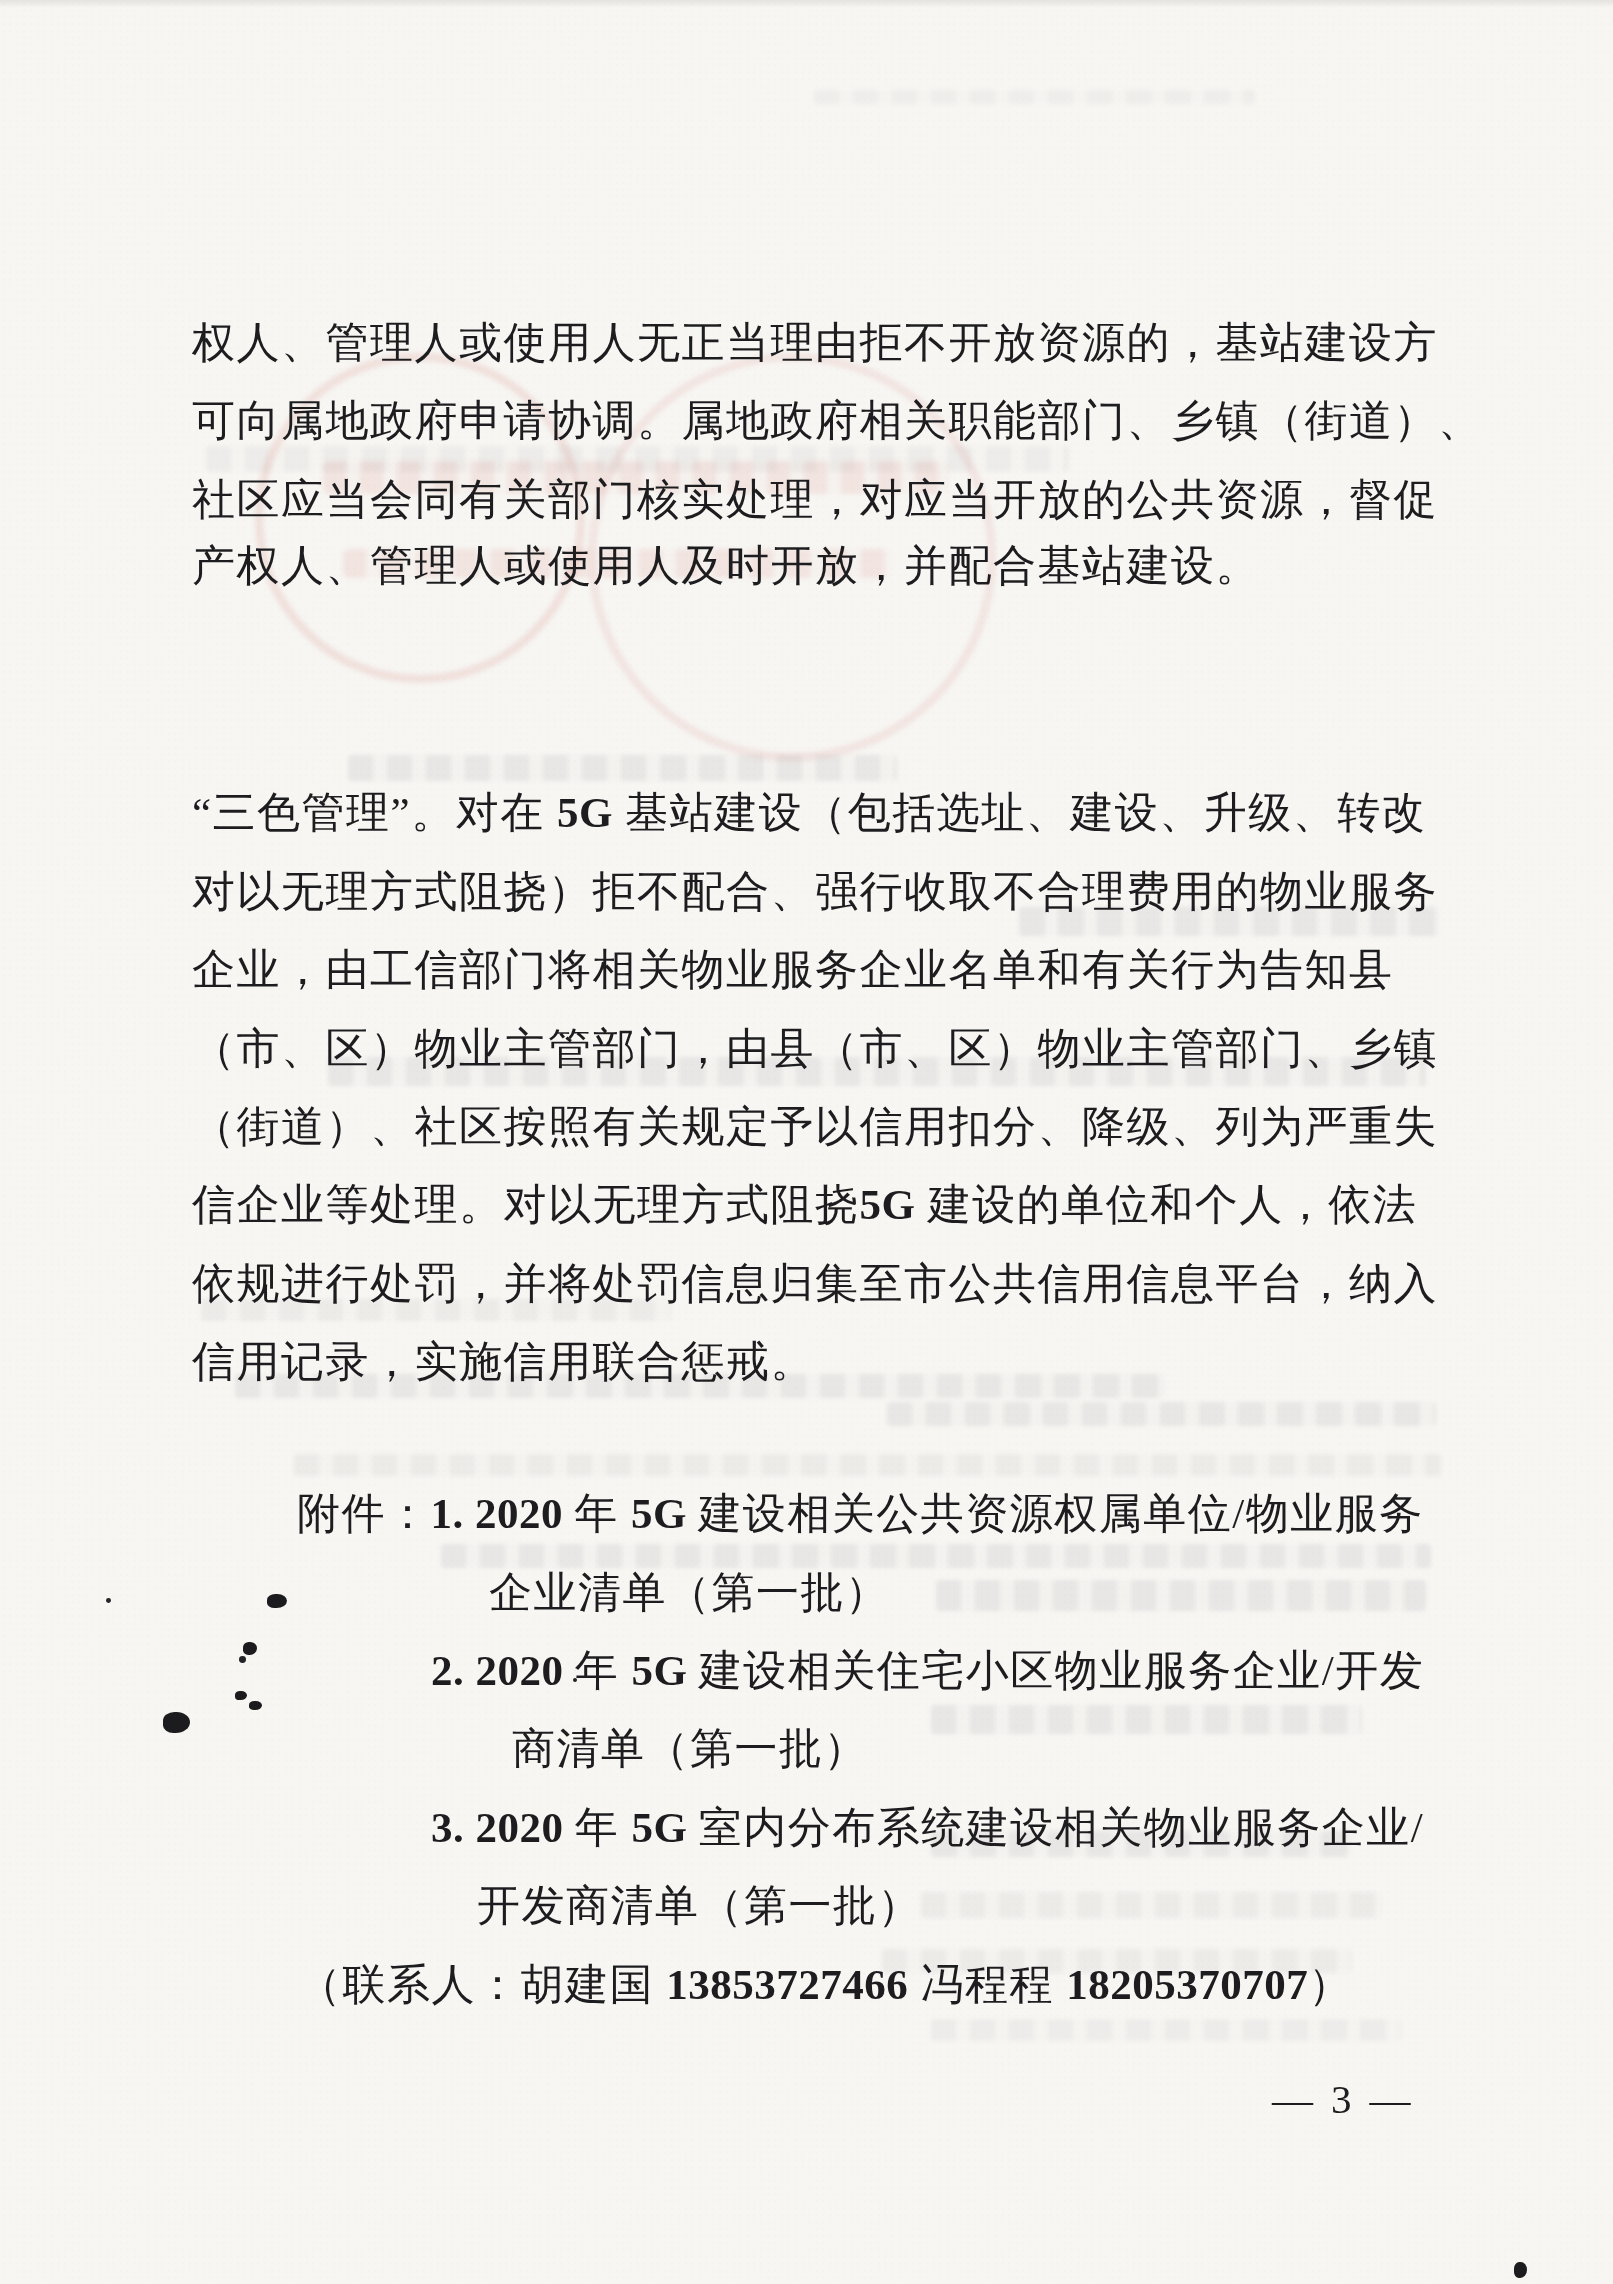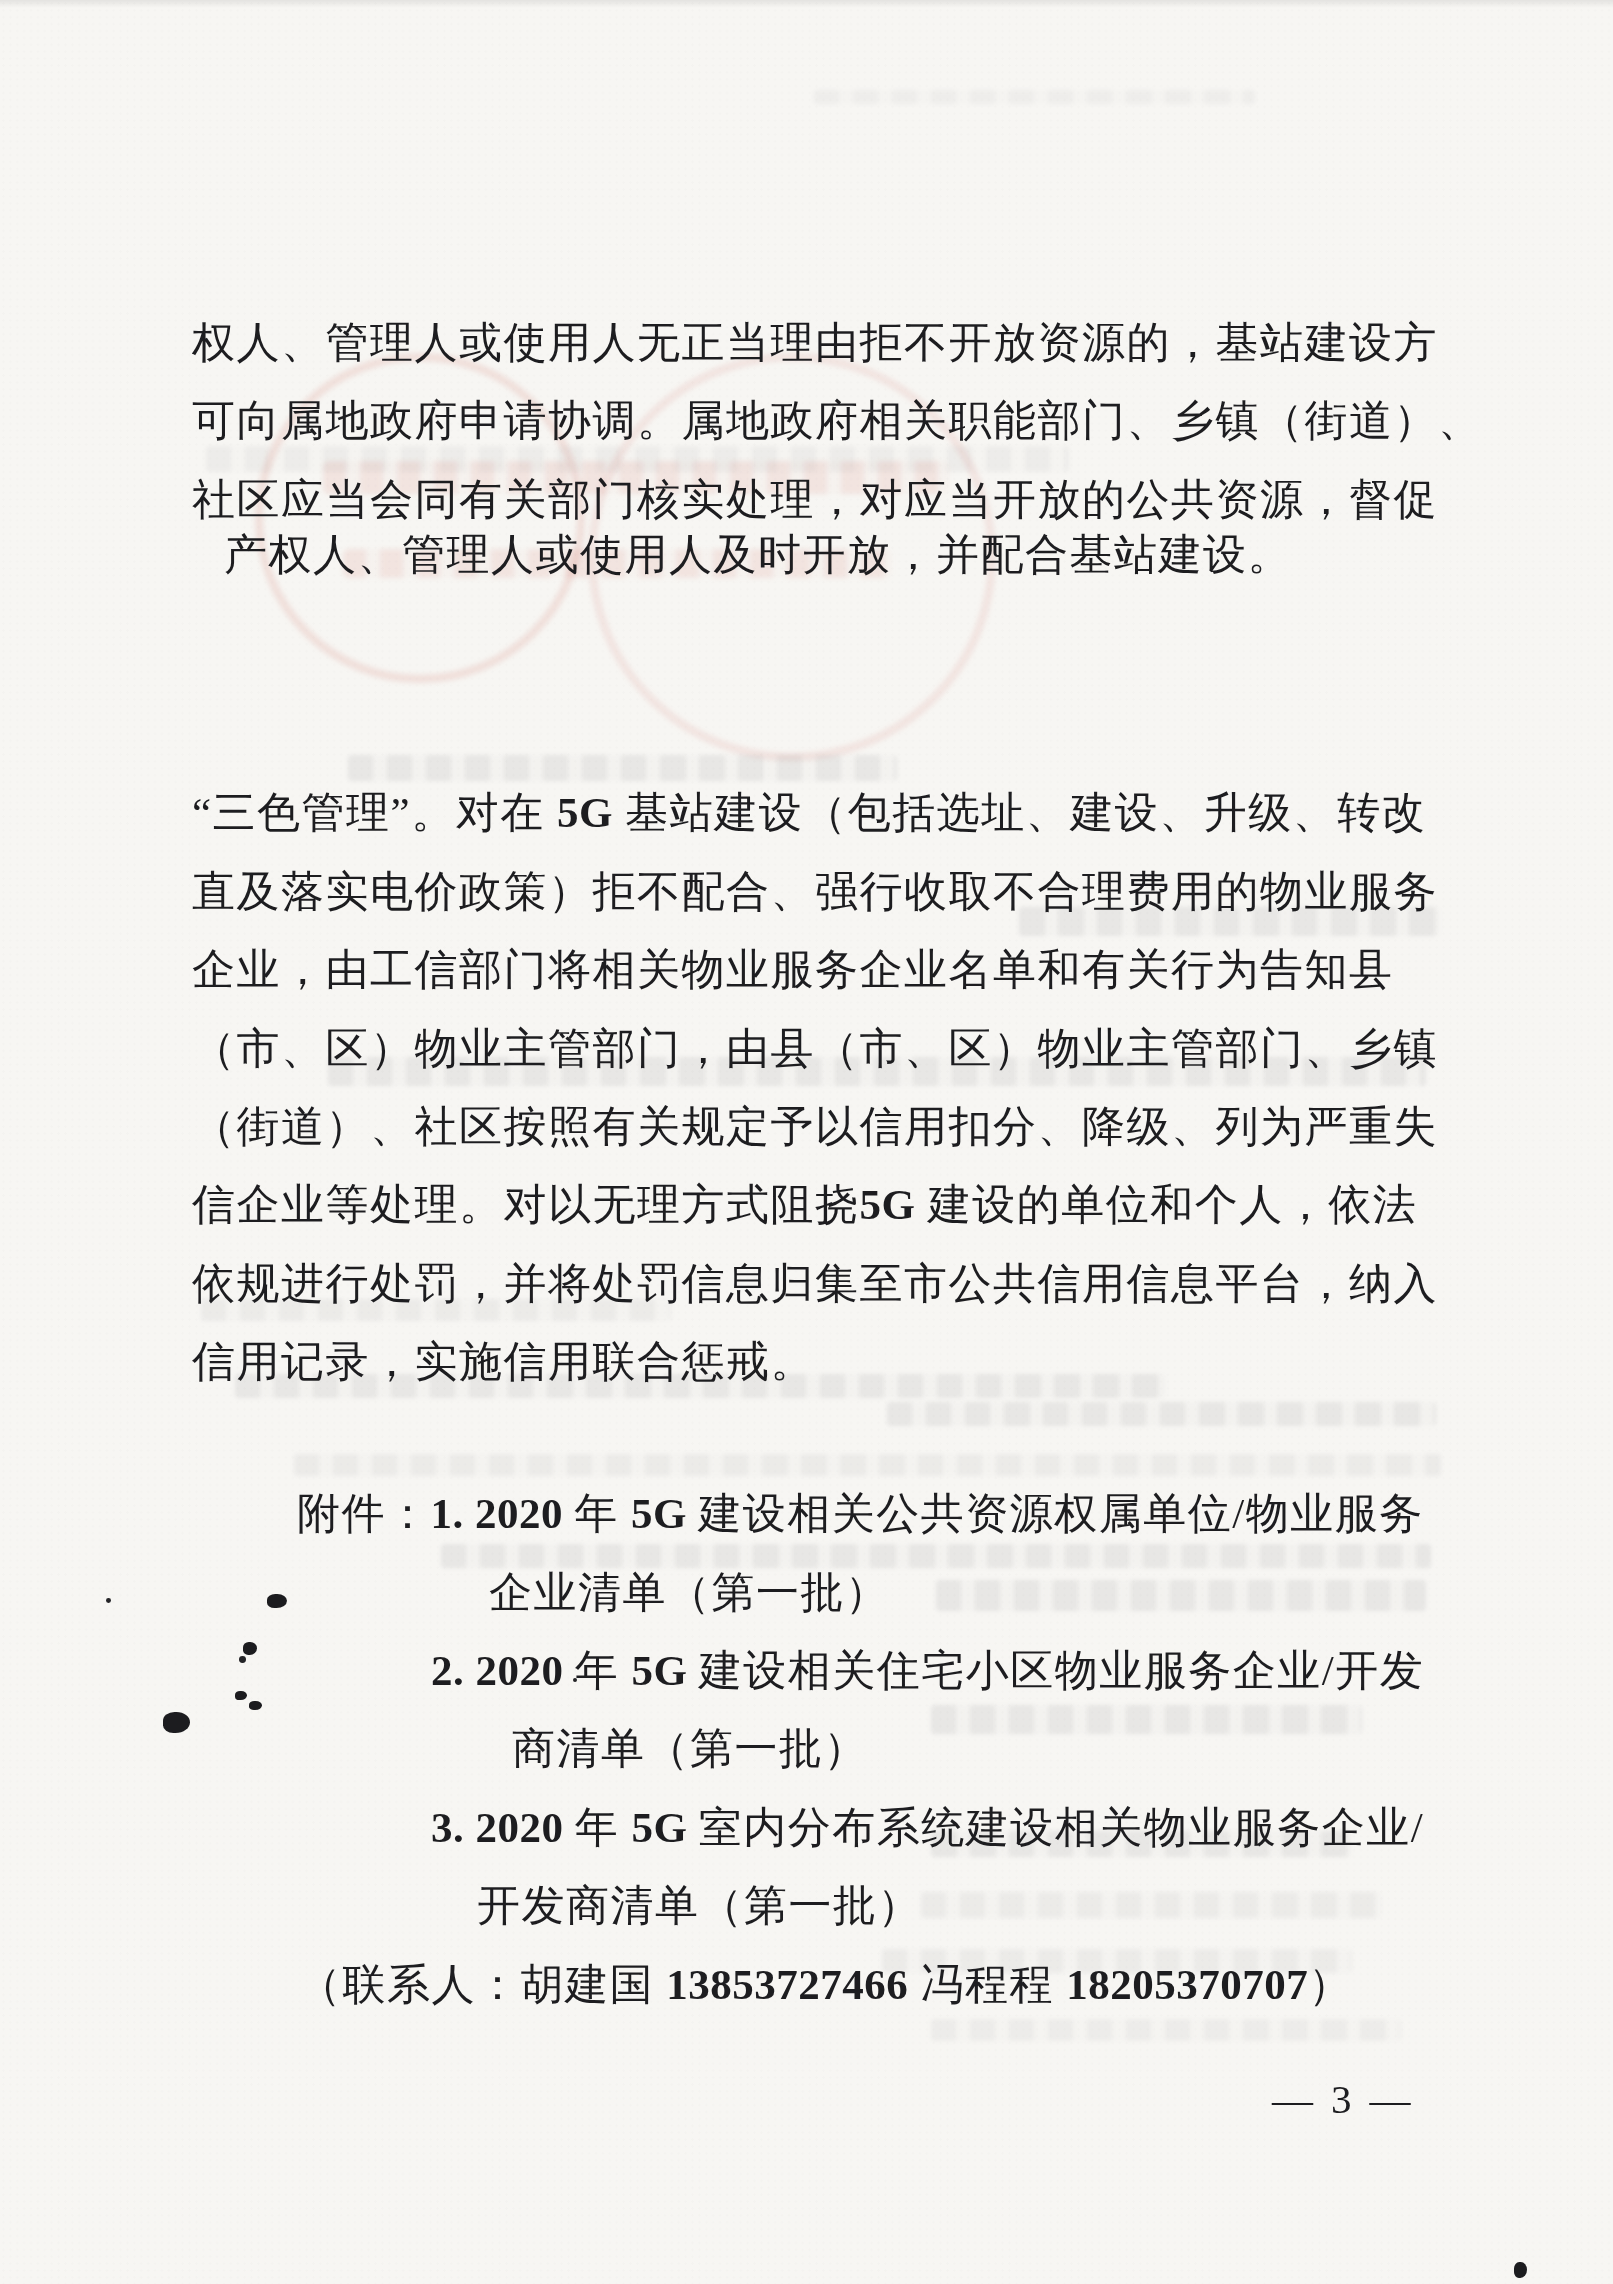--- a/index.html
+++ b/index.html
@@ -82,26 +82,26 @@
   <div class="speck" style="left:239px;top:1656px;width:6.9px;height:6.9px;"></div>
   <div class="speck blob" style="left:235px;top:1691px;width:11.8px;height:8.8px;"></div>
   <div class="speck blob" style="left:249px;top:1701px;width:12.7px;height:8.8px;"></div>
   <div class="speck blob" style="left:163px;top:1712px;width:27.4px;height:20.6px;"></div>
   <div class="speck" style="left:573px;top:1678px;width:3.9px;height:3.9px;"></div>
   <div class="speck blob" style="left:1514px;top:2262px;width:12.7px;height:15.7px;"></div>
 
   <div class="line" style="top:304px;">权人、管理人或使用人无正当理由拒不开放资源的，基站建设方</div>
   <div class="line" style="top:382px;">可向属地政府申请协调。属地政府相关职能部门、乡镇（街道）、</div>
   <div class="line" style="top:461px;">社区应当会同有关部门核实处理，对应当开放的公共资源，督促</div>
-  <div class="line" style="top:516px;margin-left:32px;">产权人、管理人或使用人及时开放，并配合基站建设。</div>
+  <div class="line" style="top:527px;">产权人、管理人或使用人及时开放，并配合基站建设。</div>
 
   <div class="line" style="top:774px;">
     <span>“三色管理”。对在 </span><span class="num">5G</span><span> 基站建设（包括选址、建设、升级、转改</span>
   </div>
-  <div class="line" style="top:853px;">直及落实电价政策）拒不配合、强行收取不合理费用的物业服务</div>
+  <div class="line" style="top:853px;">对以无理方式阻挠）拒不配合、强行收取不合理费用的物业服务</div>
   <div class="line" style="top:931px;">企业，由工信部门将相关物业服务企业名单和有关行为告知县</div>
   <div class="line" style="top:1010px;">（市、区）物业主管部门，由县（市、区）物业主管部门、乡镇</div>
   <div class="line" style="top:1088px;">（街道）、社区按照有关规定予以信用扣分、降级、列为严重失</div>
   <div class="line" style="top:1166px;">
     <span>信企业等处理。对以无理方式阻挠</span><span class="num">5G</span><span> 建设的单位和个人，依法</span>
   </div>
   <div class="line" style="top:1245px;">依规进行处罚，并将处罚信息归集至市公共信用信息平台，纳入</div>
   <div class="line" style="top:1323px;">信用记录，实施信用联合惩戒。</div>
 
   <div class="line" style="top:1475px;left:297px;">

